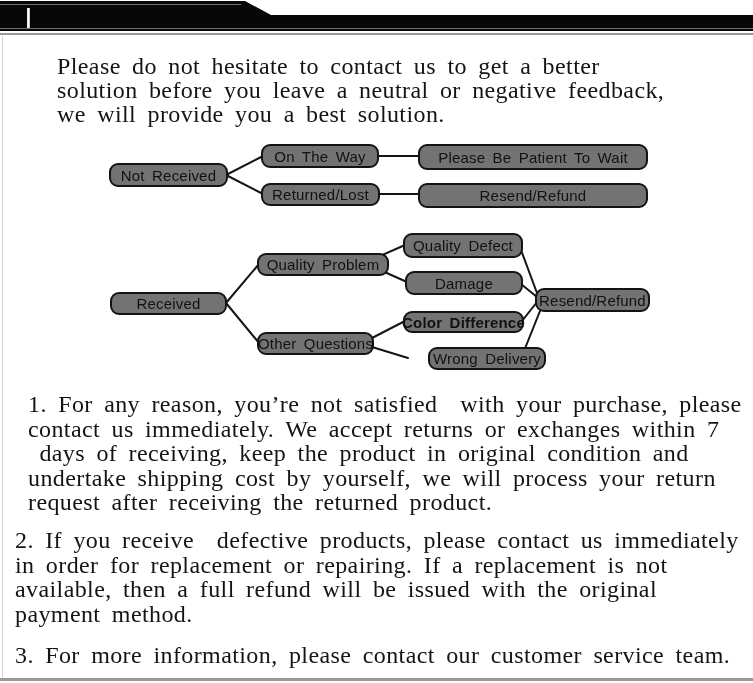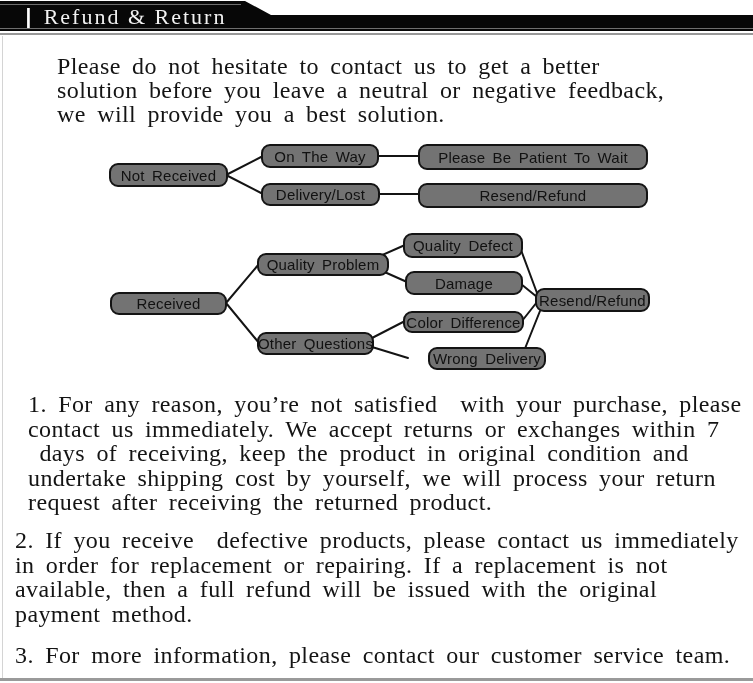--- a/index.html
+++ b/index.html
@@ -71,37 +71,36 @@
   .n-otw { left: 261px; top: 144px; width: 118px; height: 24px; }
   .n-rl  { left: 261px; top: 183px; width: 119px; height: 23px; }
   .n-pat { left: 418px; top: 144px; width: 230px; height: 26px; }
   .n-rr1 { left: 418px; top: 183px; width: 230px; height: 25px; }
   
   .n-rec { left: 110px; top: 292px; width: 117px; height: 23px; }
   .n-qp  { left: 257px; top: 253px; width: 132px; height: 23px; }
   .n-oq  { left: 257px; top: 332px; width: 117px; height: 23px; }
   .n-qd  { left: 403px; top: 233px; width: 120px; height: 25px; }
   .n-dmg { left: 405px; top: 271px; width: 118px; height: 24px; }
-  .n-cd  { left: 403px; top: 311px; width: 121px; height: 22px; }
+  .n-cd  { left: 403px; top: 311px; width: 121px; height: 22px; font-weight: bold; }
   .n-wd  { left: 428px; top: 347px; width: 118px; height: 23px; }
   .n-rr2 { left: 535px; top: 288px; width: 115px; height: 24px; }
 </style>
 </head>
 <body>
 
 <svg class="header-svg" width="753" height="38">
   <polygon points="0,1 245,1 271,15 753,15 753,31 0,31" fill="#070707"></polygon>
   <line x1="0" y1="4.5" x2="241" y2="4.5" stroke="#6e6e6e" stroke-width="1"></line>
   <line x1="0" y1="28.5" x2="753" y2="28.5" stroke="#6e6e6e" stroke-width="1"></line>
   <line x1="0" y1="34" x2="753" y2="34" stroke="#989898" stroke-width="2"></line>
 </svg>
 
 <div class="header-title-wrap">
   <span class="header-marker">|</span>
-  <span class="header-title">Refund &amp; Return</span>
 </div>
 
 <div class="left-edge"></div>
 <div class="bottom-strip"></div>
 
 <div class="para intro">Please do not hesitate to contact us to get a better
 solution before you leave a neutral or negative feedback,
 we will provide you a best solution.</div>
 
 <svg class="connector-layer" width="753" height="683">
@@ -120,21 +119,21 @@
     <line x1="372" y1="347" x2="408" y2="358"></line>
     <line x1="521" y1="250" x2="537" y2="293"></line>
     <line x1="521" y1="284" x2="537" y2="297"></line>
     <line x1="522" y1="321" x2="537" y2="302"></line>
     <line x1="522" y1="356" x2="540" y2="311"></line>
   </g>
 </svg>
 
 <div class="flow-node n-nr">Not Received</div>
 <div class="flow-node n-otw">On The Way</div>
-<div class="flow-node n-rl">Delivery/Lost</div>
+<div class="flow-node n-rl">Returned/Lost</div>
 <div class="flow-node n-pat">Please Be Patient To Wait</div>
 <div class="flow-node n-rr1">Resend/Refund</div>
 
 <div class="flow-node n-rec">Received</div>
 <div class="flow-node n-qp">Quality Problem</div>
 <div class="flow-node n-oq">Other Questions</div>
 <div class="flow-node n-qd">Quality Defect</div>
 <div class="flow-node n-dmg">Damage</div>
 <div class="flow-node n-cd">Color Difference</div>
 <div class="flow-node n-wd">Wrong Delivery</div>

